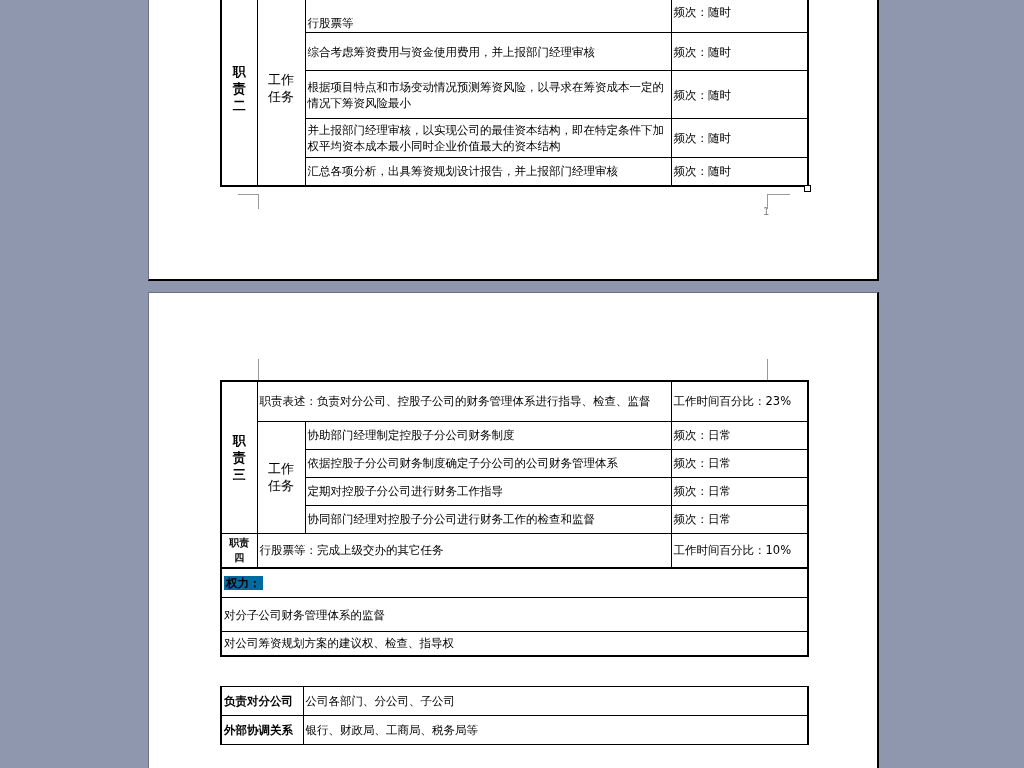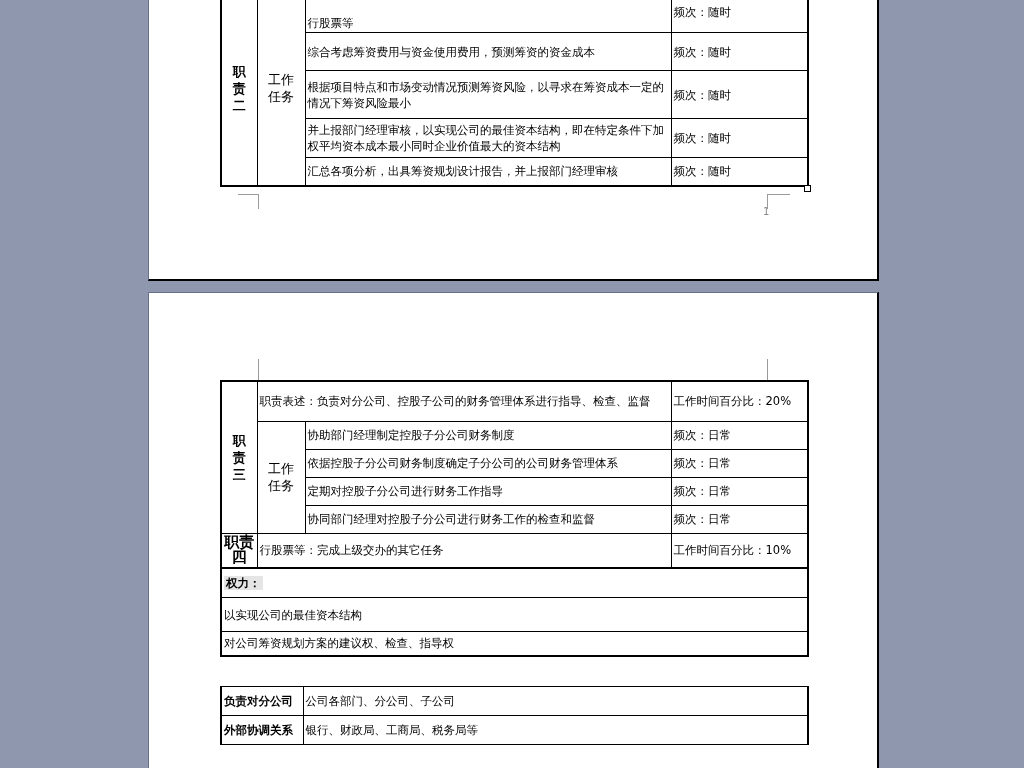--- a/index.html
+++ b/index.html
@@ -31,21 +31,21 @@
     border:1px solid #000; padding:1px 2px; vertical-align:middle;
     overflow:hidden;
   }
   .outer-l { border-left:2px solid #000 !important; }
   .outer-r { border-right:2px solid #000 !important; }
   .thick-b { border-bottom:2px solid #000 !important; }
   .thick-t { border-top:2px solid #000 !important; }
   .c { text-align:center; }
   .vlabel { font-family:"DejaVu Sans", sans-serif; font-size:13px; line-height:17px; font-weight:bold; }
   .sans { font-family:"DejaVu Sans", sans-serif; }
-  .hl { background:#e5e5e5; font-weight:bold; font-family:"DejaVu Sans", sans-serif; padding:0 2px; }
+  .hl { background:#0369a1; font-weight:bold; font-family:"DejaVu Sans", sans-serif; padding:0 2px; }
   .bold { font-weight:bold; font-family:"DejaVu Sans", sans-serif; }
   .resize-handle { position:absolute; width:5px; height:5px; border:1px solid #000; background:#fff; }
 </style>
 </head>
 <body>
 
 <div class="page" id="page1">
   <table class="doc" style="left:71px; top:0px; width:587px;">
     <colgroup>
         <col style="width:36px">
@@ -57,21 +57,21 @@
         <tr style="height:41px">
       <td class="c vlabel outer-l thick-b" rowspan="5" style="white-space:pre-line">职
 责
 二</td>
       <td class="c sans thick-b" rowspan="5" style="white-space:pre-line;font-size:13px;line-height:17px;">工作
 任务</td>
       <td style="vertical-align:bottom;">行股票等</td>
       <td class="outer-r sans">频次：随时</td>
     </tr>
     <tr style="height:38px">
-      <td>综合考虑筹资费用与资金使用费用，预测筹资的资金成本</td>
+      <td>综合考虑筹资费用与资金使用费用，并上报部门经理审核</td>
       <td class="outer-r sans">频次：随时</td>
     </tr>
     <tr style="height:48px">
       <td>根据项目特点和市场变动情况预测筹资风险，以寻求在筹资成本一定的情况下筹资风险最小</td>
       <td class="outer-r sans">频次：随时</td>
     </tr>
     <tr style="height:39px">
       <td>并上报部门经理审核，以实现公司的最佳资本结构，即在特定条件下加权平均资本成本最小同时企业价值最大的资本结构</td>
       <td class="outer-r sans">频次：随时</td>
     </tr>
@@ -97,59 +97,59 @@
         <col style="width:48px">
         <col style="width:366px">
         <col style="width:137px">
       </colgroup>
     <tbody>
         <tr style="height:40px">
       <td class="c vlabel outer-l thick-t" rowspan="5" style="white-space:pre-line">职
 责
 三</td>
       <td class="thick-t" colspan="2">职责表述：负责对分公司、控股子公司的财务管理体系进行指导、检查、监督</td>
-      <td class="outer-r thick-t sans">工作时间百分比：20%</td>
+      <td class="outer-r thick-t sans">工作时间百分比：23%</td>
     </tr>
     <tr style="height:28px">
       <td class="c sans" rowspan="4" style="white-space:pre-line;font-size:13px;line-height:17px;">工作
 任务</td>
       <td>协助部门经理制定控股子分公司财务制度</td>
       <td class="outer-r sans">频次：日常</td>
     </tr>
     <tr style="height:28px">
       <td>依据控股子分公司财务制度确定子分公司的公司财务管理体系</td>
       <td class="outer-r sans">频次：日常</td>
     </tr>
     <tr style="height:28px">
       <td>定期对控股子分公司进行财务工作指导</td>
       <td class="outer-r sans">频次：日常</td>
     </tr>
     <tr style="height:28px">
       <td>协同部门经理对控股子分公司进行财务工作的检查和监督</td>
       <td class="outer-r sans">频次：日常</td>
     </tr>
     <tr style="height:35px">
-      <td class="c vlabel outer-l thick-b" style="white-space:pre-line;font-size:15px;line-height:15px;">职责
+      <td class="c vlabel outer-l thick-b" style="white-space:pre-line;font-size:10px;line-height:15px;">职责
 四</td>
       <td class="thick-b" colspan="2">行股票等：完成上级交办的其它任务</td>
       <td class="outer-r thick-b sans">工作时间百分比：10%</td>
     </tr>
   </tbody>
     </table>
 
   <table class="doc" style="left:71px; top:275px; width:587px;">
     <colgroup>
         <col style="width:587px">
       </colgroup>
     <tbody>
         <tr style="height:29px">
       <td class="outer-l outer-r"><span class="hl">权力：</span></td>
     </tr>
     <tr style="height:34px">
-      <td class="outer-l outer-r">以实现公司的最佳资本结构</td>
+      <td class="outer-l outer-r">对分子公司财务管理体系的监督</td>
     </tr>
     <tr style="height:24px">
       <td class="outer-l outer-r thick-b">对公司筹资规划方案的建议权、检查、指导权</td>
     </tr>
   </tbody>
     </table>
 
   <table class="doc" style="left:71px; top:393px; width:587px;">
     <colgroup>
         <col style="width:82px">

